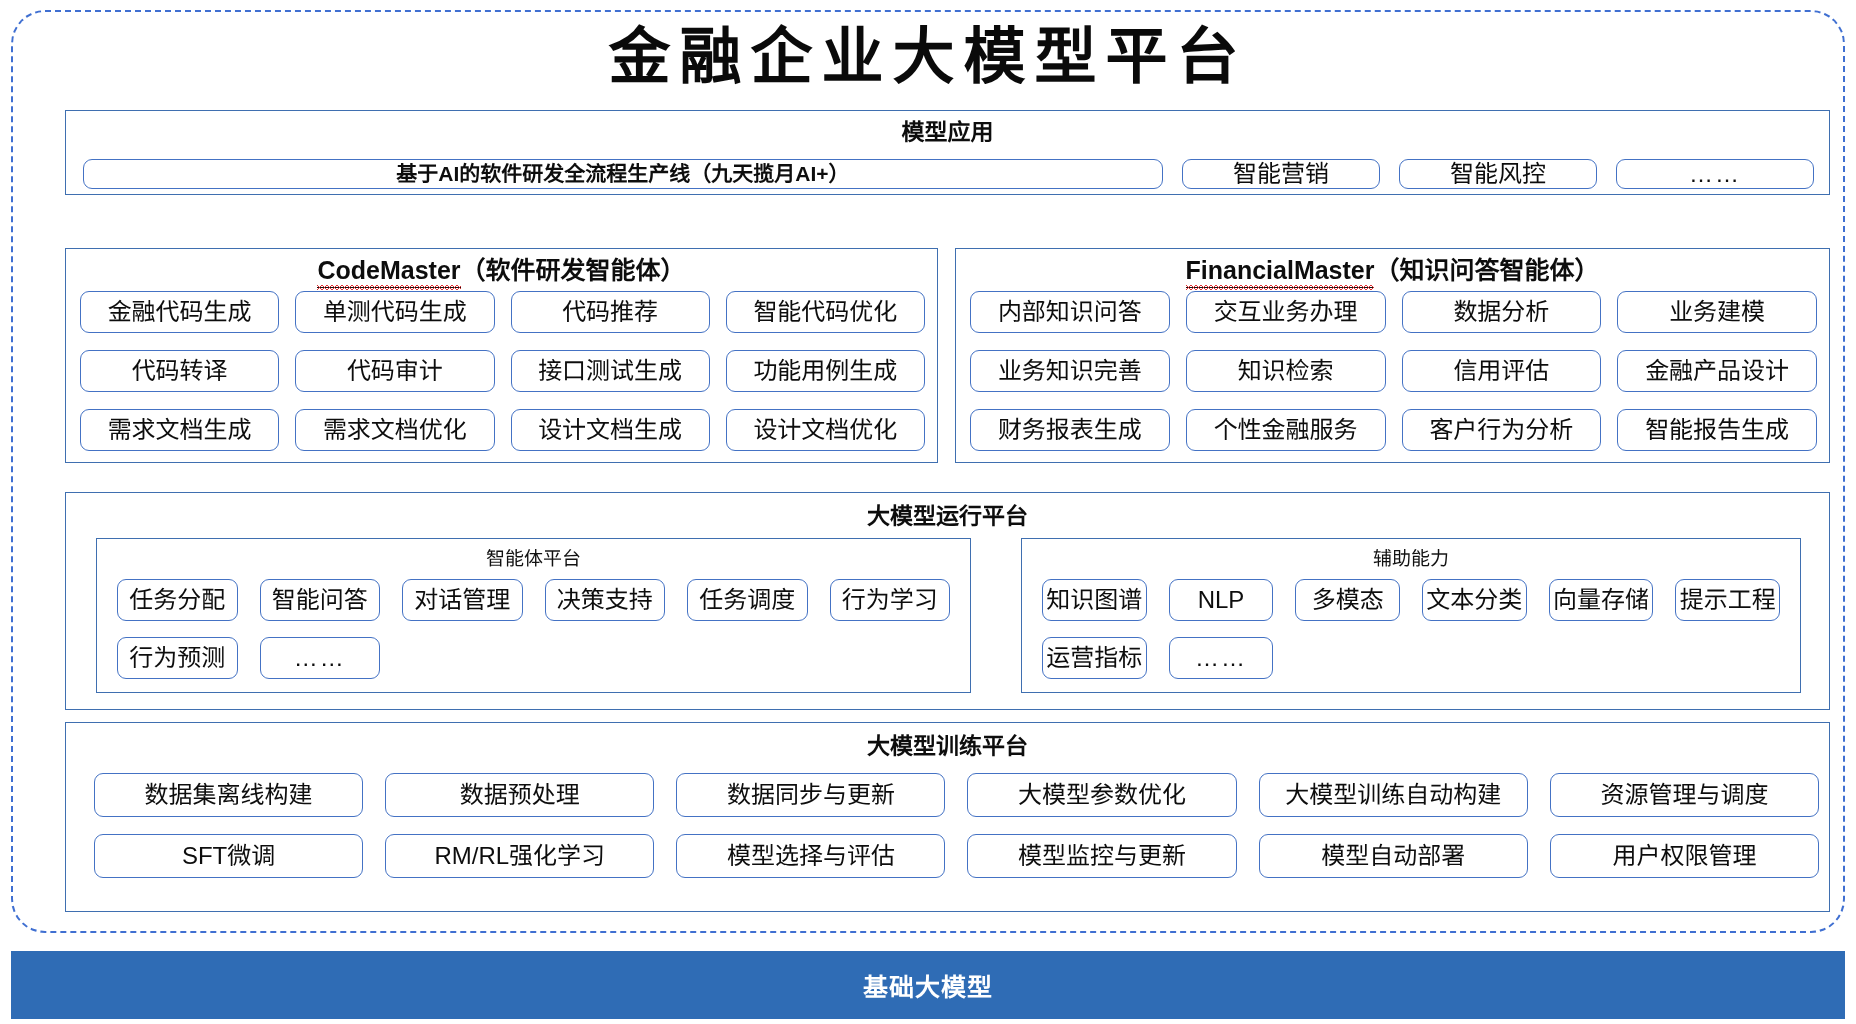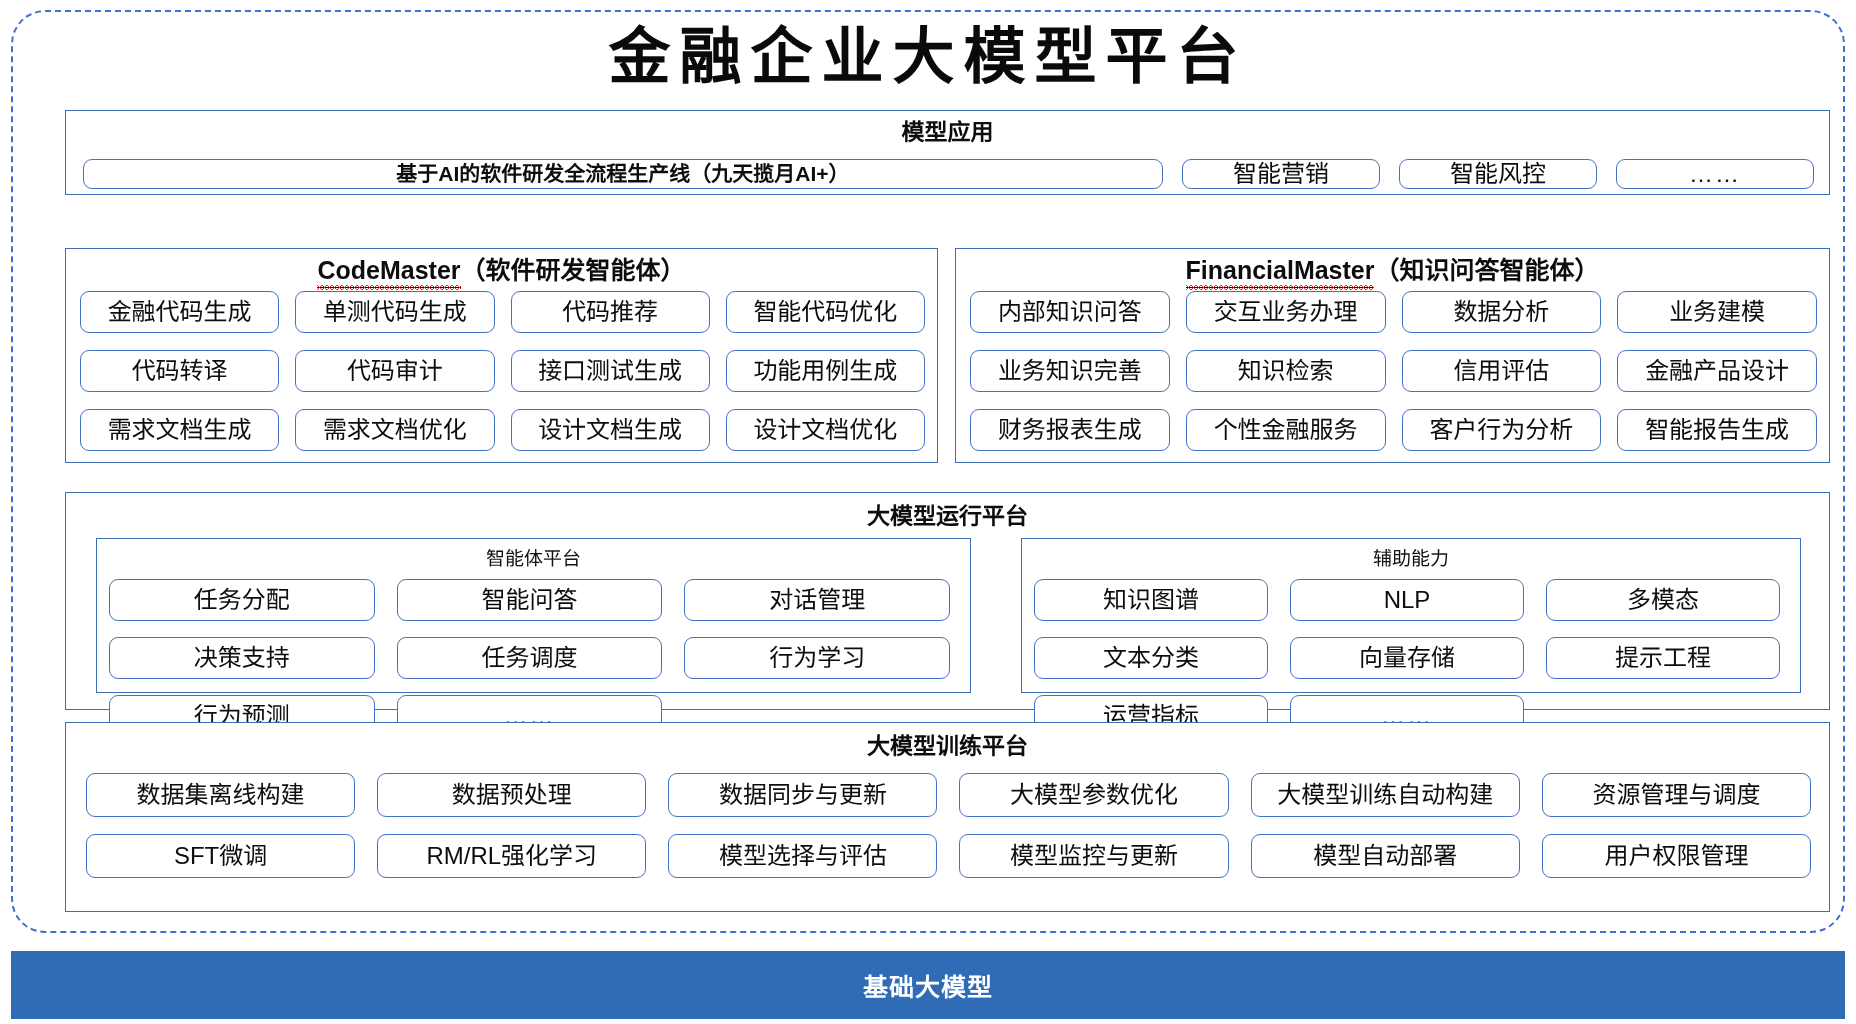--- a/index.html
+++ b/index.html
@@ -160,35 +160,35 @@
 
   
   #sec-run { left: 65px; top: 492px; width: 1765px; height: 218px; }
   #sec-run .section-title { margin-top: 8px; }
 
   #sub-agentplat { left: 30px; top: 45px; width: 875px; height: 155px; }
   #sub-aux       { left: 955px; top: 45px; width: 780px; height: 155px; }
 
   .sub-grid {
     position: absolute;
-    left: 12px;
+    left: 20px;
     top: 40px;
     right: 20px;
     display: grid;
-    grid-template-columns: repeat(3, 1fr);
+    grid-template-columns: repeat(6, 1fr);
     grid-auto-rows: 42px;
     column-gap: 22px;
     row-gap: 16px;
   }
 
   
   #sec-train { left: 65px; top: 722px; width: 1765px; height: 190px; }
   #sec-train .section-title { margin-top: 8px; }
   #train-grid {
-    left: 20px; top: 50px; width: 1725px;
+    left: 28px; top: 50px; width: 1725px;
     grid-template-columns: repeat(6, 1fr);
     grid-auto-rows: 44px;
     column-gap: 22px;
     row-gap: 17px;
   }
 
   
   .base-bar {
     position: absolute;
     left: 11px;

